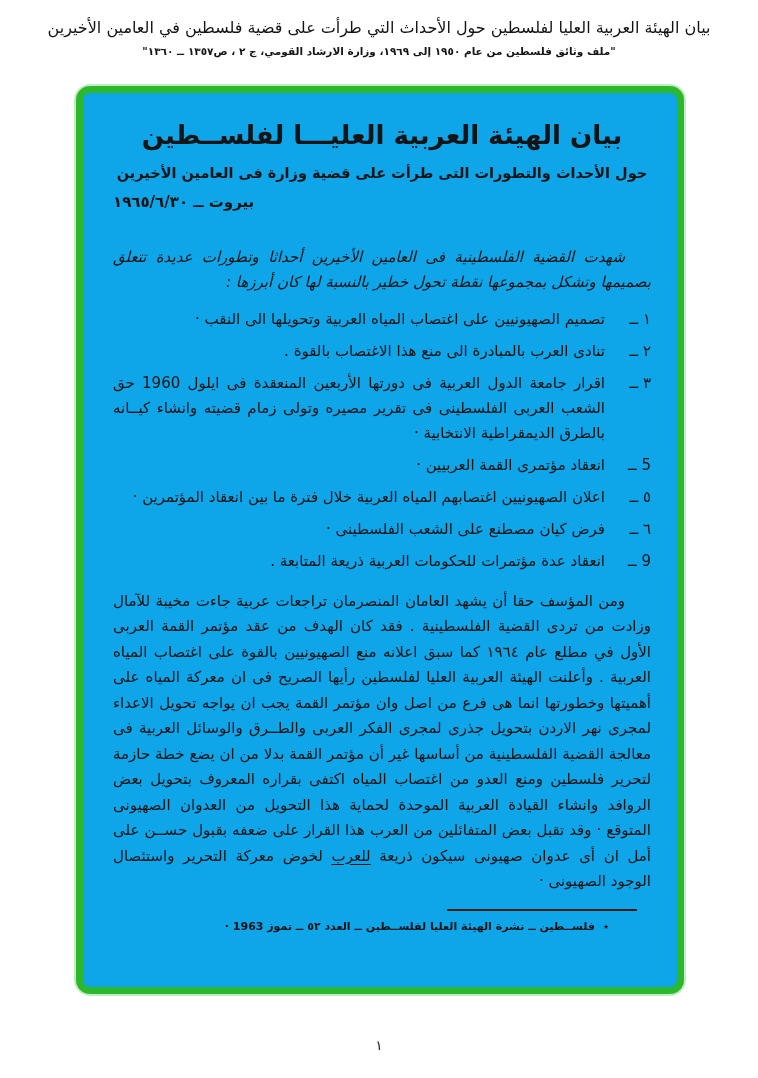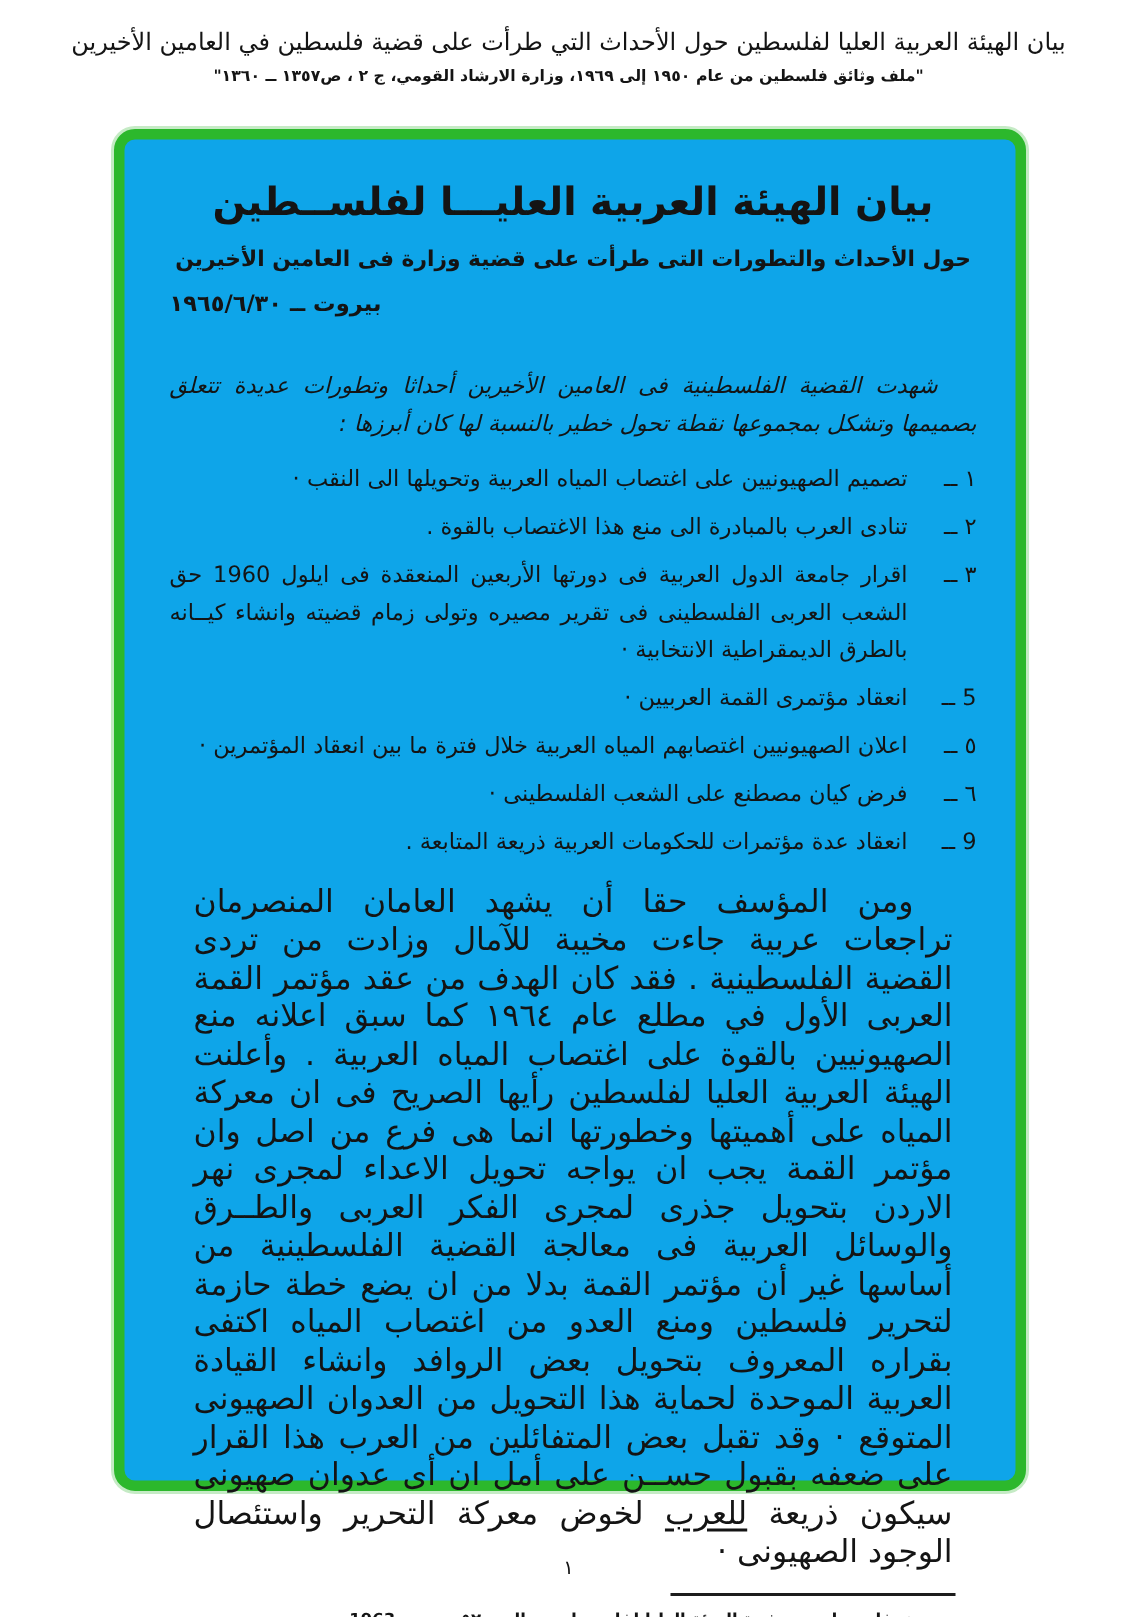--- a/index.html
+++ b/index.html
@@ -42,23 +42,23 @@
   .list { margin-top: 12px; }
   .item {
     display: flex; gap: 10px;
     margin-top: 7px;
     font-size: 15px; line-height: 25px;
   }
   .item .num { flex: 0 0 36px; white-space: nowrap; }
   .item .txt { flex: 1; text-align: justify; }
 
   .body-par {
-    font-size: 21px; line-height: 25.5px;
+    font-size: 15px; line-height: 25.5px;
     text-align: justify; text-indent: 26px;
-    margin: 15px 16px 0;
+    margin: 15px 0 0;
   }
   .uline { text-decoration: underline; text-underline-offset: 3px; }
 
   .fn-rule {
     width: 190px; height: 2px; background: #1c1c1c;
     margin: 14px 14px 0 auto;
   }
   .footnote {
     display: flex; gap: 8px;
     margin: 8px 42px 0 0;

